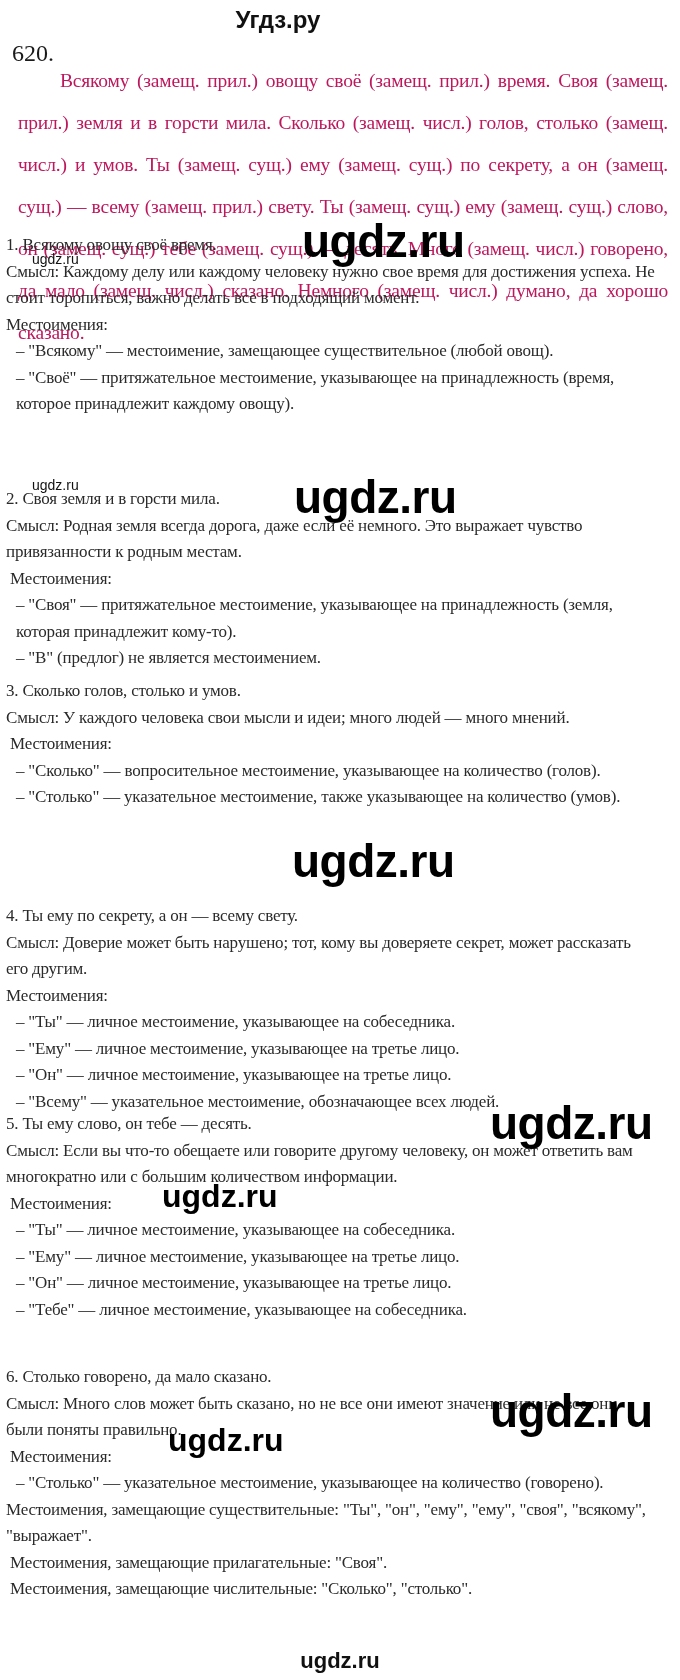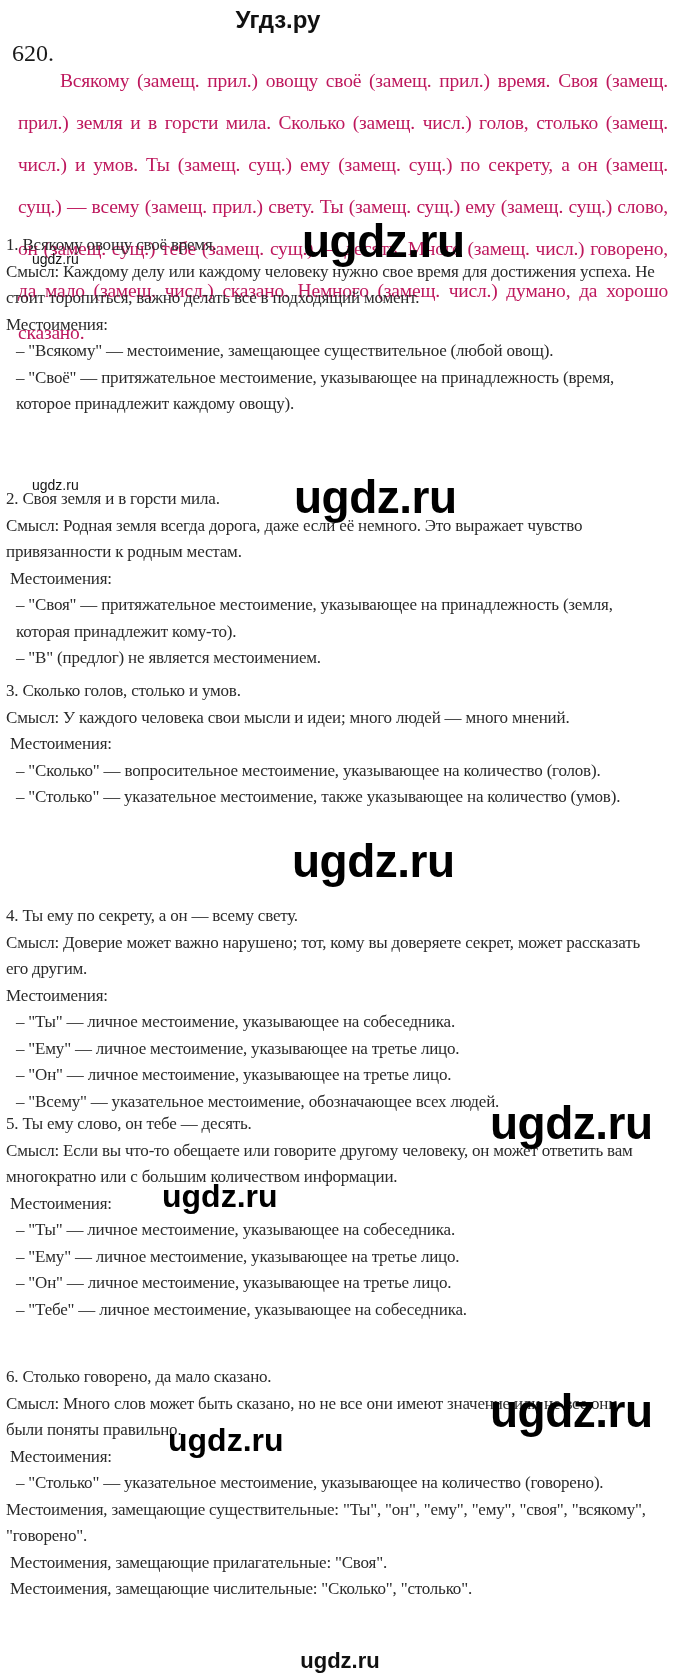--- a/index.html
+++ b/index.html
@@ -79,21 +79,21 @@
 <div class="answer" style="top:678px">
   <p>3. Сколько голов, столько и умов.</p>
   <p>Смысл: У каждого человека свои мысли и идеи; много людей — много мнений.</p>
   <p class="ind1">Местоимения:</p>
   <p class="ind2">– "Сколько" — вопросительное местоимение, указывающее на количество (голов).</p>
   <p class="ind2">– "Столько" — указательное местоимение, также указывающее на количество (умов).</p>
 </div>
 
 <div class="answer" style="top:903px">
   <p>4. Ты ему по секрету, а он — всему свету.</p>
-  <p>Смысл: Доверие может важно нарушено; тот, кому вы доверяете секрет, может рассказать его другим.</p>
+  <p>Смысл: Доверие может быть нарушено; тот, кому вы доверяете секрет, может рассказать его другим.</p>
   <p>Местоимения:</p>
   <p class="ind2">– "Ты" — личное местоимение, указывающее на собеседника.</p>
   <p class="ind2">– "Ему" — личное местоимение, указывающее на третье лицо.</p>
   <p class="ind2">– "Он" — личное местоимение, указывающее на третье лицо.</p>
   <p class="ind2">– "Всему" — указательное местоимение, обозначающее всех людей.</p>
 </div>
 
 <div class="answer" style="top:1111px">
   <p>5. Ты ему слово, он тебе — десять.</p>
   <p>Смысл: Если вы что-то обещаете или говорите другому человеку, он может ответить вам многократно или с большим количеством информации.</p>
@@ -102,21 +102,21 @@
   <p class="ind2">– "Ему" — личное местоимение, указывающее на третье лицо.</p>
   <p class="ind2">– "Он" — личное местоимение, указывающее на третье лицо.</p>
   <p class="ind2">– "Тебе" — личное местоимение, указывающее на собеседника.</p>
 </div>
 
 <div class="answer" style="top:1364px">
   <p>6. Столько говорено, да мало сказано.</p>
   <p>Смысл: Много слов может быть сказано, но не все они имеют значение или не все они были поняты правильно.</p>
   <p class="ind1">Местоимения:</p>
   <p class="ind2">– "Столько" — указательное местоимение, указывающее на количество (говорено).</p>
-  <p>Местоимения, замещающие существительные: "Ты", "он", "ему", "ему", "своя", "всякому", "говорено".</p>
+  <p>Местоимения, замещающие существительные: "Ты", "он", "ему", "ему", "своя", "всякому", "выражает".</p>
   <p class="ind1">Местоимения, замещающие прилагательные: "Своя".</p>
   <p class="ind1">Местоимения, замещающие числительные: "Сколько", "столько".</p>
 </div>
 
 <div class="wm-small" style="top:252px; left:32px;">ugdz.ru</div>
 <div class="wm-big" style="top:218px; left:302px;">ugdz.ru</div>
 
 <div class="wm-small" style="top:478px; left:32px;">ugdz.ru</div>
 <div class="wm-big" style="top:474px; left:294px;">ugdz.ru</div>
 

